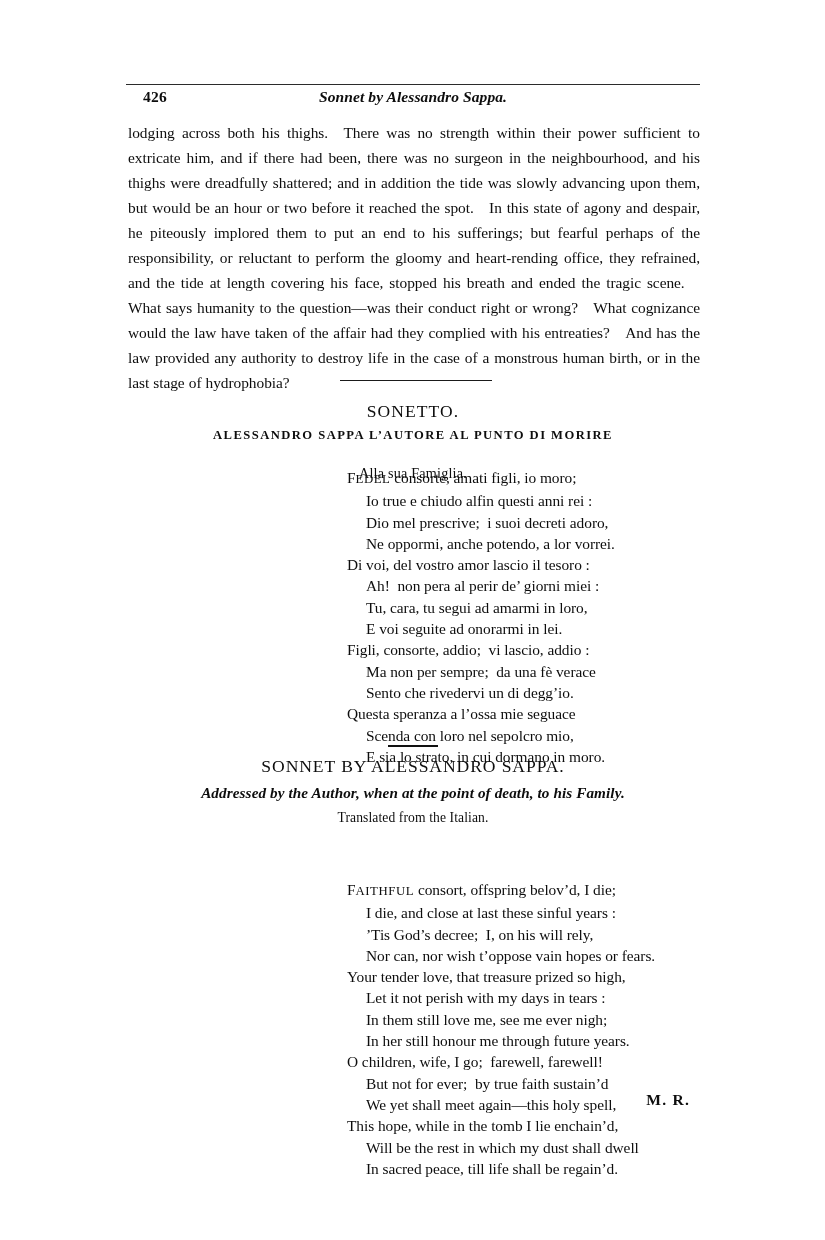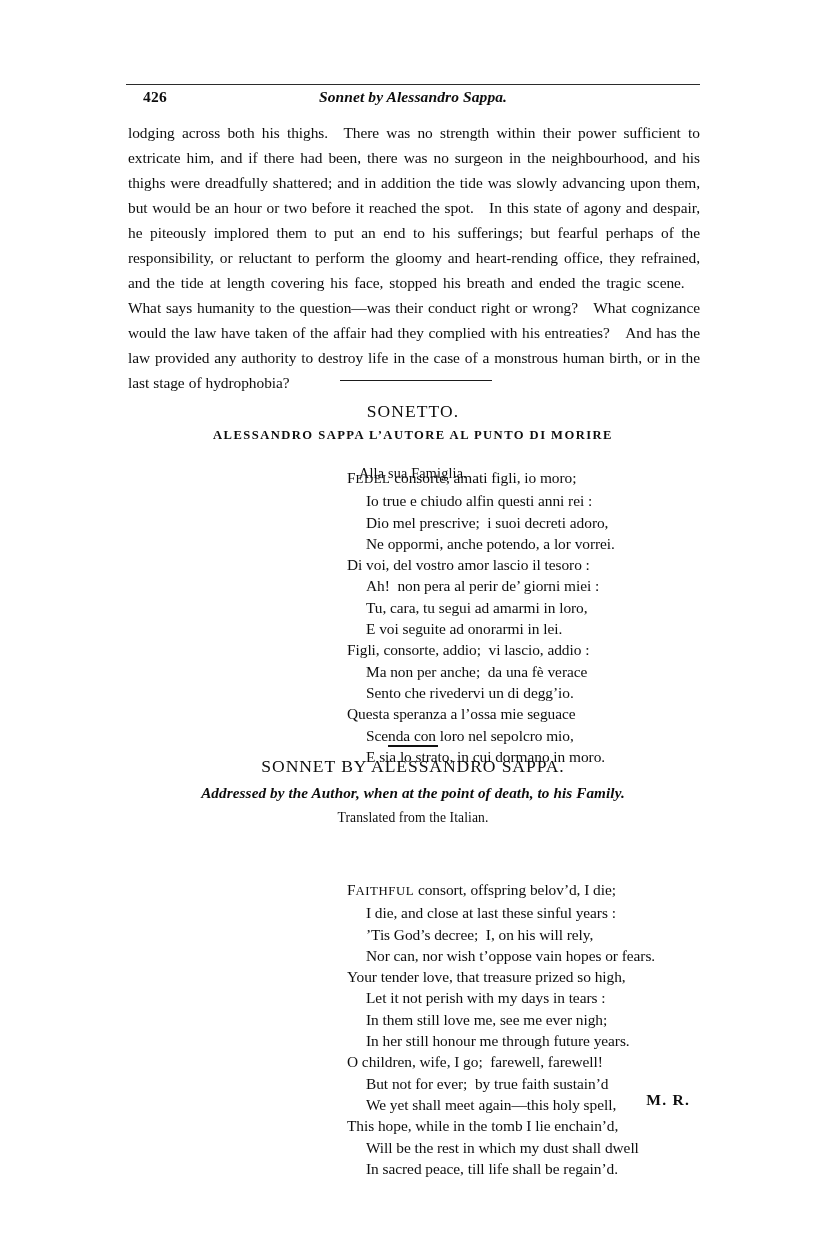--- a/index.html
+++ b/index.html
@@ -204,21 +204,21 @@
   <div class="verse verse-it">
     <span class="vline i0"><span class="bigcap">F</span><span class="smallcap">EDEL</span><span> consorte, amati figli, io moro;</span></span>
     <span class="vline i1">Io true e chiudo alfin questi anni rei :</span>
     <span class="vline i1">Dio mel prescrive;  i suoi decreti adoro,</span>
     <span class="vline i1">Ne oppormi, anche potendo, a lor vorrei.</span>
     <span class="vline i0">Di voi, del vostro amor lascio il tesoro :</span>
     <span class="vline i1">Ah!  non pera al perir de’ giorni miei :</span>
     <span class="vline i1">Tu, cara, tu segui ad amarmi in loro,</span>
     <span class="vline i1">E voi seguite ad onorarmi in lei.</span>
     <span class="vline i0">Figli, consorte, addio;  vi lascio, addio :</span>
-    <span class="vline i1">Ma non per anche;  da una fè verace</span>
+    <span class="vline i1">Ma non per sempre;  da una fè verace</span>
     <span class="vline i1">Sento che rivedervi un di degg’io.</span>
     <span class="vline i0">Questa speranza a l’ossa mie seguace</span>
     <span class="vline i1">Scenda con loro nel sepolcro mio,</span>
     <span class="vline i1">E sia lo strato, in cui dormano in moro.</span>
   </div>
 
   <div class="rule-short"></div>
 
   <div class="eng-title">SONNET BY ALESSANDRO SAPPA.</div>
   <div class="eng-sub">Addressed by the Author, when at the point of death, to his Family.</div>

